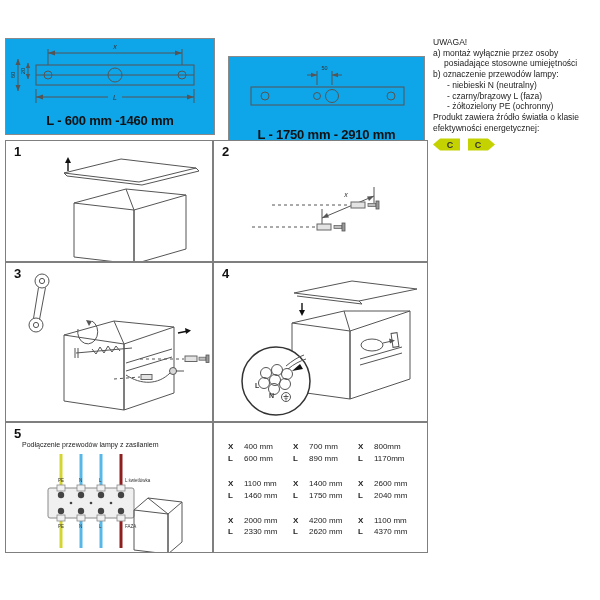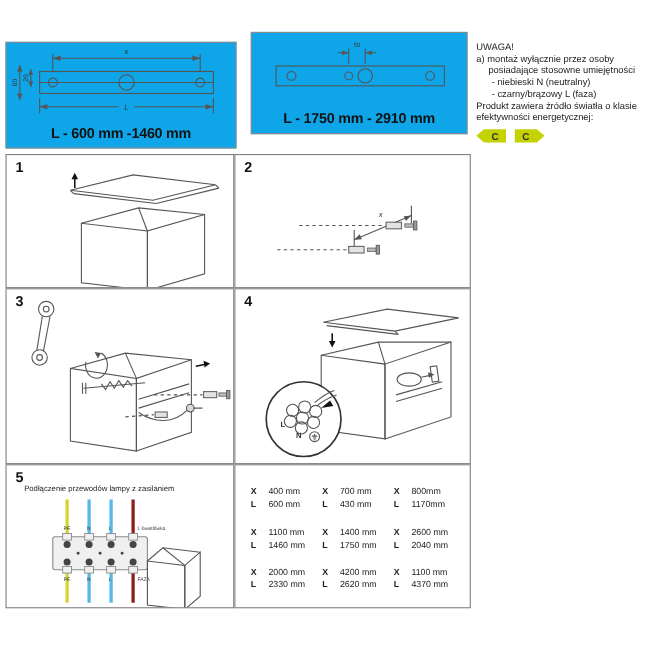--- a/index.html
+++ b/index.html
@@ -63,21 +63,21 @@
     <polygon points="12,52 9.5,46 14.5,46" fill="#555"></polygon>
     <text x="9" y="36" font-size="6" text-anchor="middle" transform="rotate(-90 9 36)">60</text>
     <line class="thin" x1="22" y1="24" x2="22" y2="40"></line>
     <polygon points="22,24 19.8,29 24.2,29" fill="#555"></polygon>
     <polygon points="22,40 19.8,35 24.2,35" fill="#555"></polygon>
     <text x="19" y="32" font-size="6" text-anchor="middle" transform="rotate(-90 19 32)">20</text>
   </svg>
   <div class="dimlabel">L - 600 mm -1460 mm</div>
 </div>
 
-<div class="box" style="left:228px;top:29px;width:197px;height:93px;">
+<div class="box" style="left:228px;top:56px;width:197px;height:93px;">
   <svg width="195" height="64" viewBox="0 0 195 64">
     <rect class="thin" x="22" y="30" width="153" height="18"></rect>
     <circle class="thin" cx="36" cy="39" r="4"></circle>
     <circle class="thin" cx="88" cy="39" r="3.5"></circle>
     <circle class="thin" cx="103" cy="39" r="6.5"></circle>
     <circle class="thin" cx="162" cy="39" r="4"></circle>
 
     <line class="thin" x1="88" y1="14" x2="88" y2="28"></line>
     <line class="thin" x1="103" y1="14" x2="103" y2="28"></line>
     <line class="thin" x1="78" y1="18" x2="88" y2="18"></line>
@@ -85,22 +85,24 @@
     <polygon points="88,18 82,15.8 82,20.2" fill="#555"></polygon>
     <polygon points="103,18 109,15.8 109,20.2" fill="#555"></polygon>
     <text x="95.5" y="13" font-size="5.5" text-anchor="middle">50</text>
   </svg>
   <div class="dimlabel">L - 1750 mm - 2910 mm</div>
 </div>
 
 <div class="rightcol">
   <div>UWAGA!</div>
   <div class="hang">a) montaż wyłącznie przez osoby posiadające stosowne umiejętności</div>
+  <div class="hang">b) oznaczenie przewodów lampy:</div>
   <div class="sub">- niebieski N (neutralny)</div>
   <div class="sub">- czarny/brązowy L (faza)</div>
+  <div class="sub">- żółtozielony PE (ochronny)</div>
 
   <div class="energy-intro">Produkt zawiera źródło światła o klasie efektywności energetycznej:</div>
   <div class="energy-badges">
     <svg width="62" height="15" viewBox="0 0 62 15">
       <polygon points="0,7.5 7,1.5 27,1.5 27,13.5 7,13.5" fill="#c3d200"></polygon>
       <text x="17" y="11" font-size="9" font-weight="bold" fill="#ffffff" text-anchor="middle">C</text>
       <polygon points="35,1.5 55,1.5 62,7.5 55,13.5 35,13.5" fill="#c3d200"></polygon>
       <text x="45" y="11" font-size="9" font-weight="bold" fill="#ffffff" text-anchor="middle">C</text>
     </svg>
   </div>
@@ -310,21 +312,21 @@
           <span class="xl-val">600 mm</span>
         </div>
     </div>
     <div class="xl-cell">
       <div class="xl-row">
           <span class="xl-key">X</span>
           <span class="xl-val">700 mm</span>
         </div>
       <div class="xl-row">
           <span class="xl-key">L</span>
-          <span class="xl-val">430 mm</span>
+          <span class="xl-val">890 mm</span>
         </div>
     </div>
     <div class="xl-cell">
       <div class="xl-row">
           <span class="xl-key">X</span>
           <span class="xl-val">800mm</span>
         </div>
       <div class="xl-row">
           <span class="xl-key">L</span>
           <span class="xl-val">1170mm</span>

